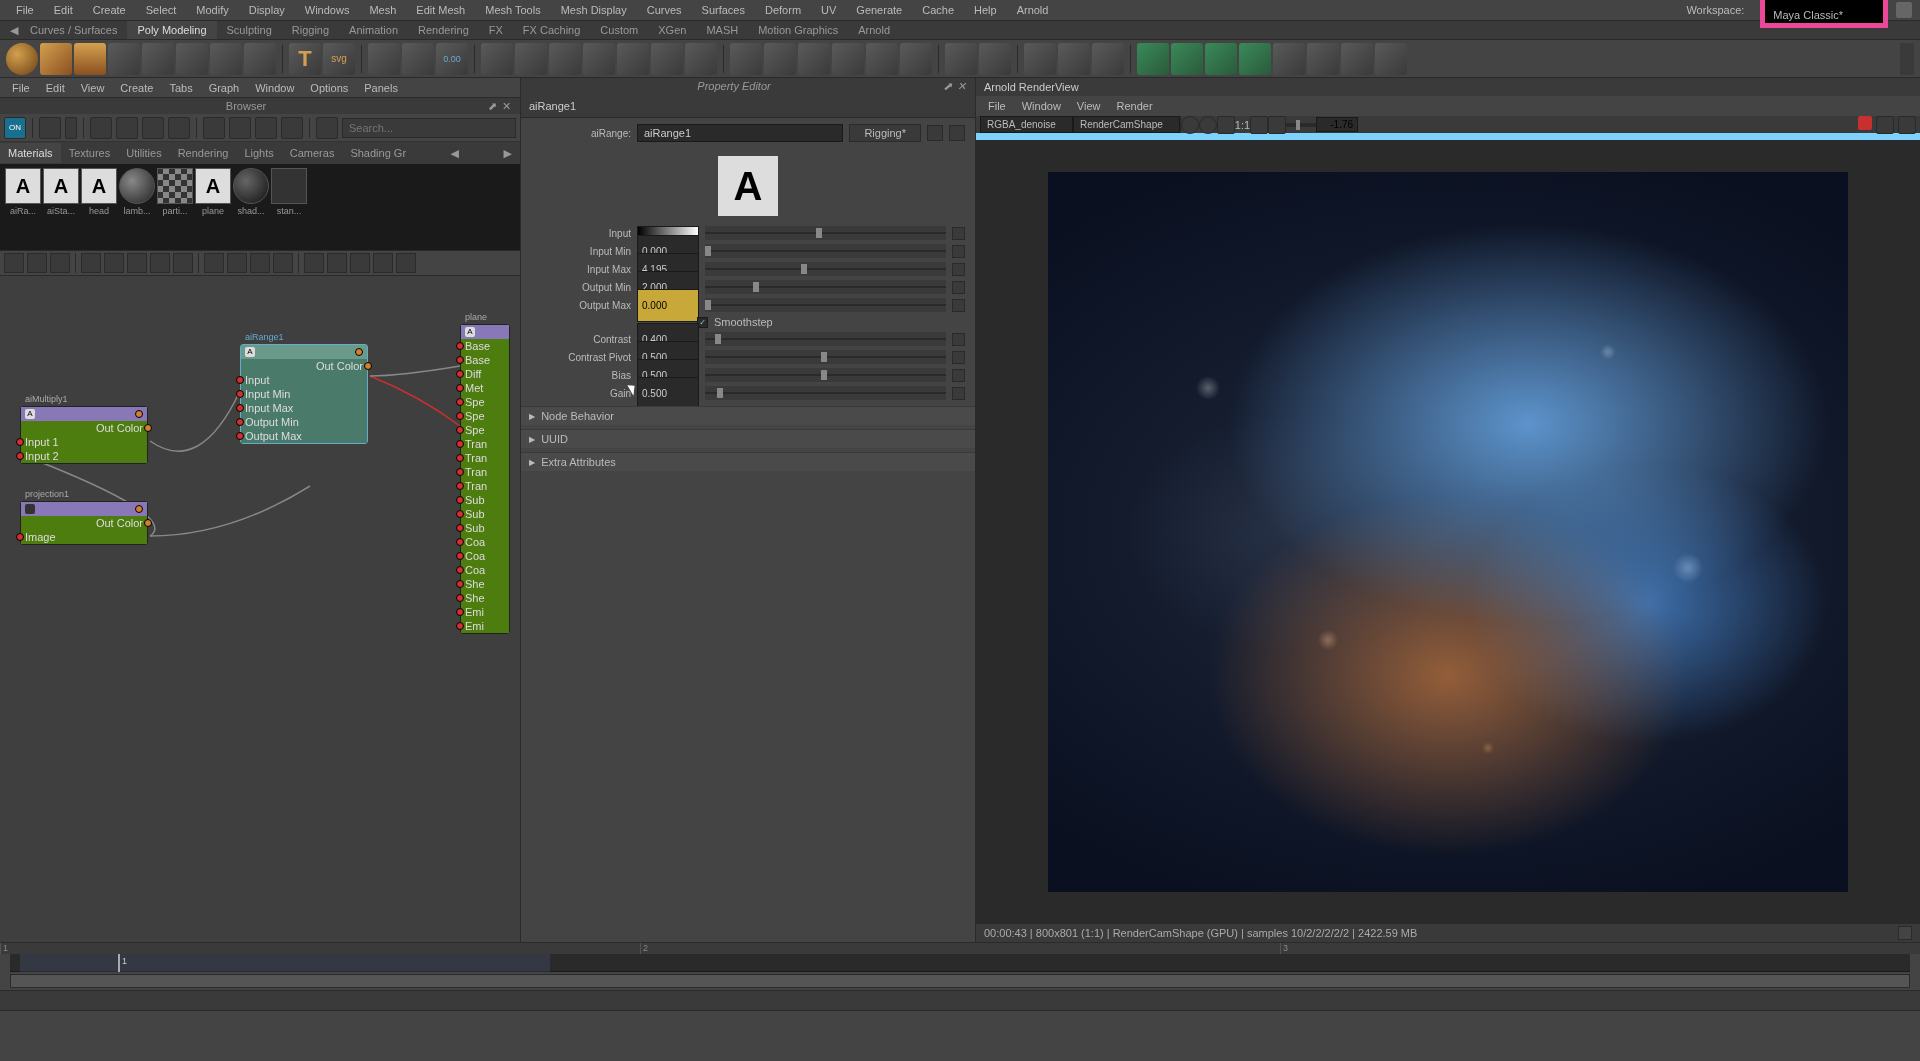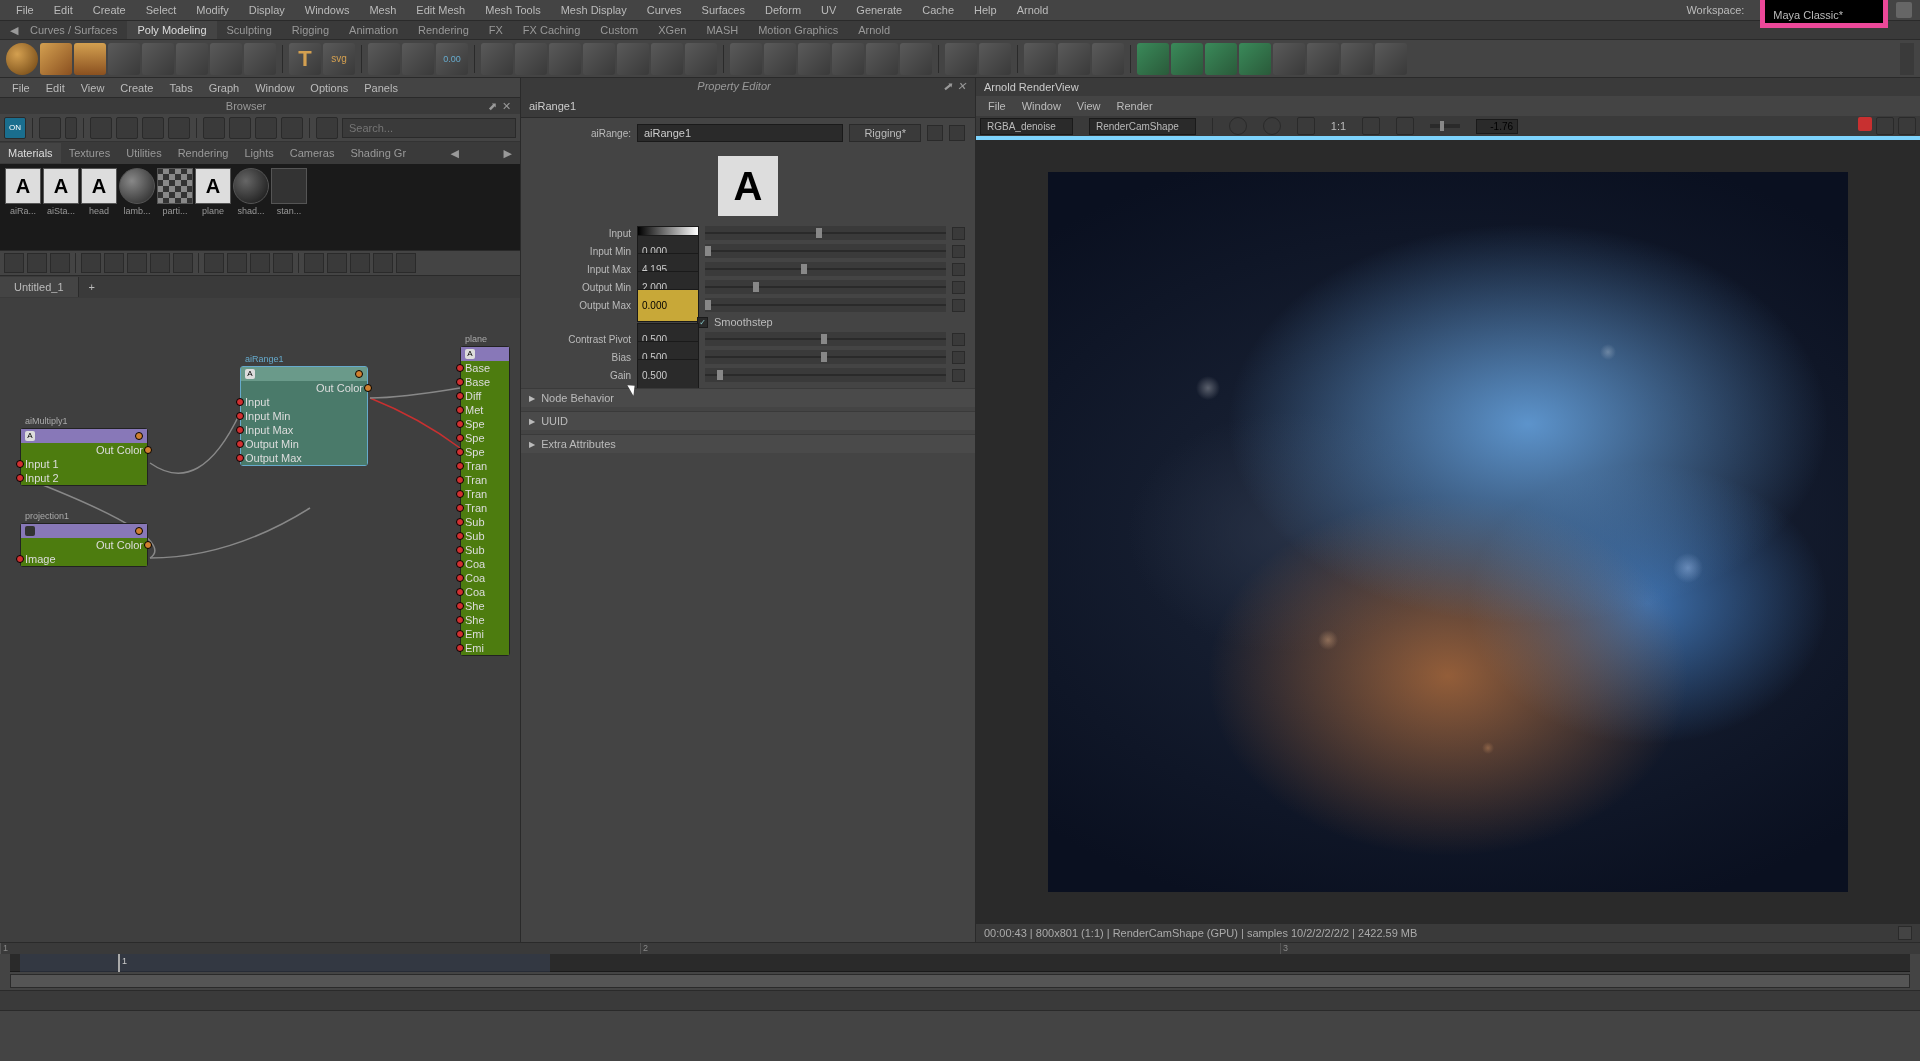--- a/index.html
+++ b/index.html
@@ -110,21 +110,21 @@
 .chk { width: 11px; height: 11px; background: #2a2a2a; border: 1px solid #1a1a1a; display: flex; align-items: center; justify-content: center; font-size: 8px; color: #8cc; }
 
 .section-header { background: #4a4a4a; padding: 3px 8px; display: flex; align-items: center; gap: 6px; cursor: pointer; border-top: 1px solid #3a3a3a; margin-top: 4px; }
 .section-arrow { font-size: 8px; }
 
 
 .right-panel { flex: 1; background: #444; display: flex; flex-direction: column; }
 .rv-titlebar { background: #3a3a3a; height: 18px; display: flex; align-items: center; padding: 0 8px; font-size: 10px; color: #ccc; }
 .rv-menu { background: #444; height: 20px; display: flex; align-items: center; padding: 0 4px; }
 .rv-menu span { padding: 2px 8px; cursor: pointer; }
-.rv-toolbar { background: #3a3a3a; height: 24px; display: flex; align-items: center; padding: 0 4px; gap: 16px; border-bottom: 4px solid #7dd3fc; justify-content: center; }
+.rv-toolbar { background: #3a3a3a; height: 24px; display: flex; align-items: center; padding: 0 4px; gap: 0; border-bottom: 7px solid #7dd3fc; justify-content: center; }
 .rv-drop { background: #2a2a2a; border: 1px solid #1a1a1a; padding: 2px 16px 2px 6px; font-size: 10px; }
 .rv-icon { width: 18px; height: 18px; background: #3a3a3a; border: 1px solid #2a2a2a; border-radius: 2px; cursor: pointer; }
 .rv-icon.circle { border-radius: 50%; }
 .rv-sep { width: 1px; height: 16px; background: #2a2a2a; }
 .rv-exposure { width: 42px; background: #2a2a2a; border: 1px solid #1a1a1a; padding: 1px 4px; font-size: 10px; text-align: right; }
 .rv-slider { width: 30px; height: 4px; background: #2a2a2a; position: relative; }
 .rv-slider .t { position: absolute; left: 10px; top: -3px; width: 4px; height: 10px; background: #888; }
 .rv-right { margin-left: auto; display: flex; gap: 4px; }
 .rv-rec { width: 14px; height: 14px; background: #c83030; border-radius: 2px; }
 
@@ -357,24 +357,20 @@
       <div class="ne-icon"></div>
       <div class="ne-icon"></div>
       <div class="ne-icon"></div>
       <div class="ne-icon"></div>
       <div class="tb-sep"></div>
       <div class="ne-icon"></div>
       <div class="ne-icon"></div>
       <div class="ne-icon"></div>
       <div class="ne-icon"></div>
       <div class="ne-icon"></div>
-    </div>
-    <div class="ne-tabs">
-      <div class="ne-tab">Untitled_1</div>
-      <div class="ne-tab-add">+</div>
     </div>
     <div class="node-graph">
       <svg class="graph-svg">
         <path d="M 150 165 Q 200 200 240 115" stroke="#888" stroke-width="1.5" fill="none"></path>
         <path d="M 150 260 Q 230 260 310 210" stroke="#888" stroke-width="1.5" fill="none"></path>
         <path d="M 150 260 Q 180 240 25 180" stroke="#888" stroke-width="1.5" fill="none"></path>
         <path d="M 370 100 Q 420 120 460 150" stroke="#c83030" stroke-width="1.5" fill="none"></path>
         <path d="M 370 100 Q 400 100 460 90" stroke="#888" stroke-width="1.5" fill="none"></path>
       </svg>
 
@@ -517,20 +513,29 @@
           <div class="track"></div>
           <div class="thumb" style="left:0%"></div>
         </div>
       <div class="attr-cb"></div>
     </div>
     <div class="checkbox-row">
       <div class="chk">✓</div>
       <span>Smoothstep</span>
     </div>
     <div class="attr-row">
+      <span class="attr-label">Contrast</span>
+      <input class="attr-value" value="0.400" style="">
+      <div class="attr-slider">
+          <div class="track"></div>
+          <div class="thumb" style="left:4%"></div>
+        </div>
+      <div class="attr-cb"></div>
+    </div>
+    <div class="attr-row">
       <span class="attr-label">Contrast Pivot</span>
       <input class="attr-value" value="0.500" style="">
       <div class="attr-slider">
           <div class="track"></div>
           <div class="thumb" style="left:48%"></div>
         </div>
       <div class="attr-cb"></div>
     </div>
     <div class="attr-row">
       <span class="attr-label">Bias</span>

